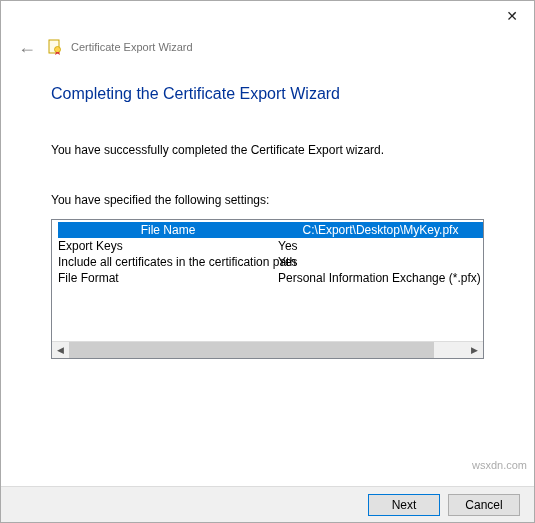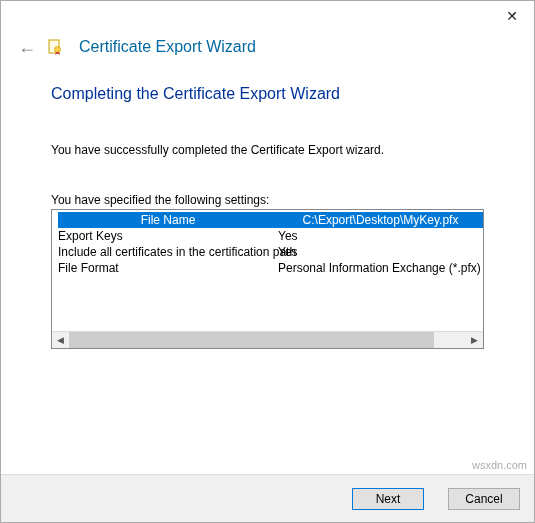--- a/index.html
+++ b/index.html
@@ -51,44 +51,43 @@
       justify-content: center;
       color: #808080;
       font-size: 18px;
     }
     .wiz-icon {
       width: 16px;
       height: 16px;
       display: inline-block;
     }
     .wiz-title {
-      color: #0369a1;
-      font-size: 16px;
-      margin-left: 8px;
+      color: #737373;
+      font-size: 11px;
     }
     .content {
       flex: 1;
       padding: 18px 50px 10px 50px;
       display: flex;
       flex-direction: column;
     }
     .page-heading {
       color: #003399;
       font-size: 16px;
       font-weight: 400;
       margin-bottom: 40px;
     }
     .intro-text {
       font-size: 12px;
       color: #000;
       margin-bottom: 36px;
     }
     .settings-label {
       font-size: 12px;
-      margin-bottom: 2px;
+      margin-bottom: 12px;
     }
     .settings-box {
       border: 1px solid #828790;
       height: 140px;
       position: relative;
       overflow: hidden;
       display: flex;
       flex-direction: column;
     }
     .settings-table {
@@ -135,28 +134,28 @@
     }
     .hscroll-thumb {
       position: absolute;
       left: 0;
       top: 0;
       height: 17px;
       width: 92%;
       background: #cdcdcd;
     }
     .footer {
-      height: 48px;
+      height: 36px;
       background: #f0f0f0;
       border-top: 1px solid #dcdcdc;
       display: flex;
       justify-content: flex-end;
       align-items: center;
       padding-right: 14px;
-      gap: 24px;
+      gap: 8px;
     }
     .btn {
       min-width: 72px;
       height: 22px;
       font-size: 12px;
       font-family: inherit;
       background: #e1e1e1;
       border: 1px solid #adadad;
       padding: 0 10px;
       cursor: pointer;

